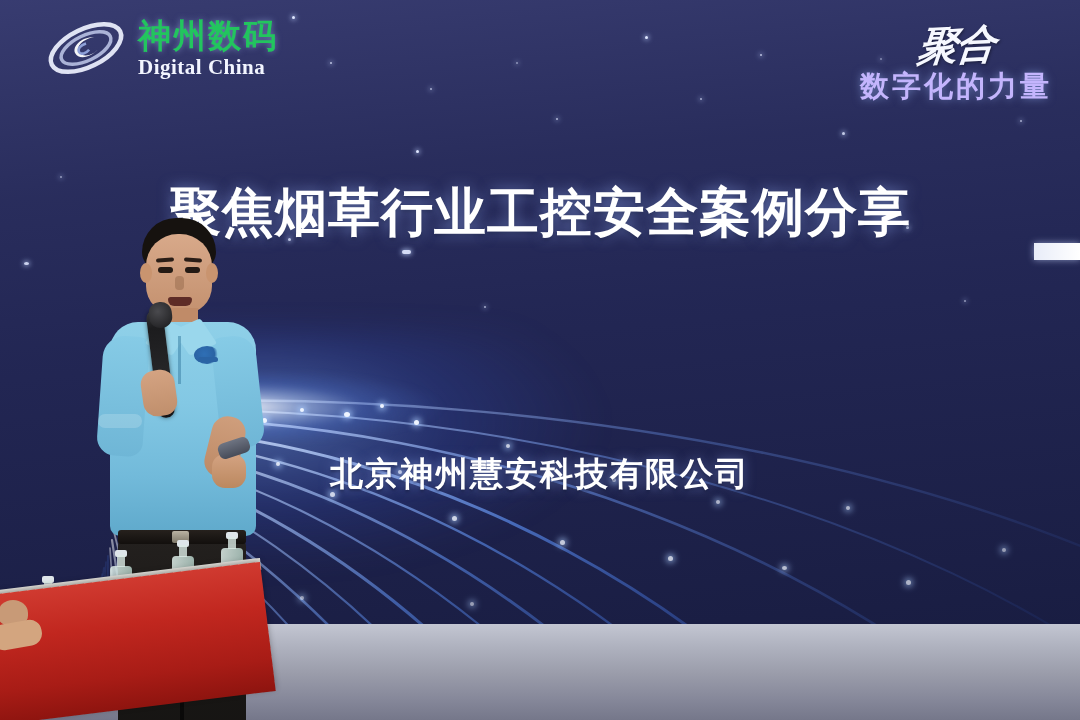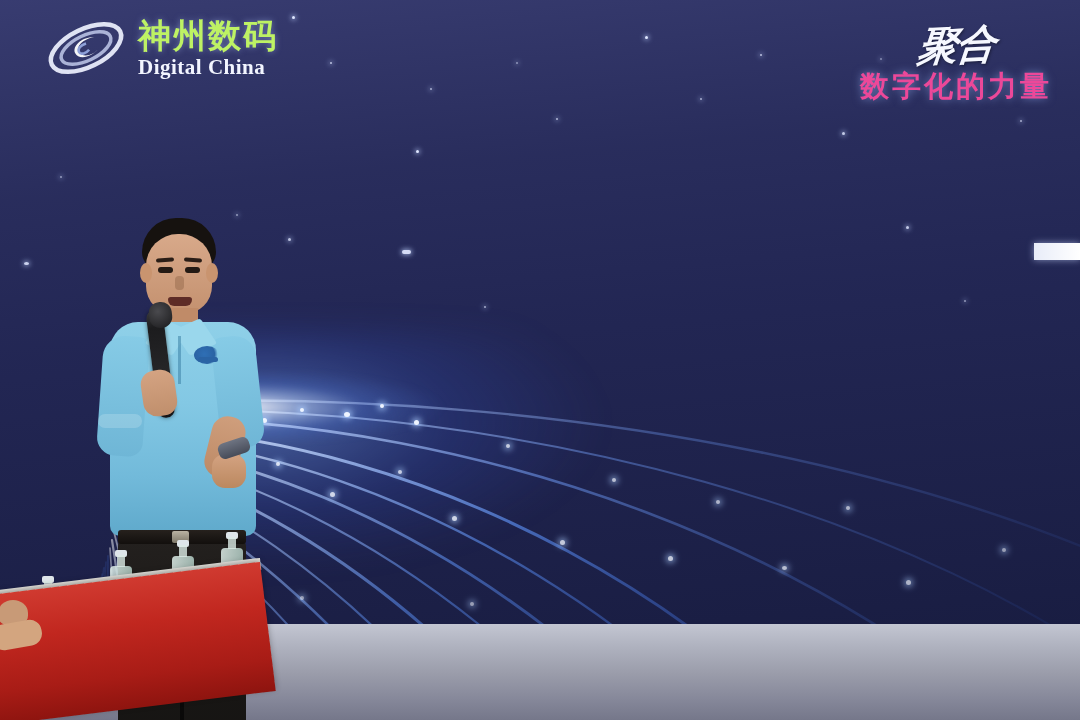--- a/index.html
+++ b/index.html
@@ -46,39 +46,39 @@
   .sp{ position:absolute; background:#eef4ff; border-radius:50%;
        box-shadow:0 0 6px 2px rgba(170,205,255,.85); }
 
   
   .brand-left{
     position:absolute; left:44px; top:14px; display:flex; align-items:center; gap:10px;
   }
   .brand-mark{ width:84px; height:68px; }
   .brand-words{ display:flex; flex-direction:column; line-height:1; }
   .brand-cn{
-    font-size:33px; font-weight:bold; color:#bef264; letter-spacing:2px;
+    font-size:33px; font-weight:bold; color:#22c55e; letter-spacing:2px;
     font-family:"DejaVu Sans","Liberation Sans",sans-serif;
     text-shadow:0 0 6px rgba(180,200,255,.5);
   }
   .brand-en{
     font-size:21px; font-weight:bold; color:#f2f5ff; letter-spacing:.5px; margin-top:5px;
     font-family:"Liberation Serif",serif;
   }
 
   .brand-right{ position:absolute; right:28px; top:18px; text-align:right; }
   .br-script{
     font-size:40px; font-weight:bold; color:#f6f8ff; letter-spacing:-2px;
     font-family:"DejaVu Sans","Liberation Sans",sans-serif;
     font-style:italic; transform:skewX(-8deg) rotate(-3deg);
     text-shadow:1px 1px 3px rgba(0,0,0,.4);
     display:inline-block; margin-right:58px;
   }
   .br-sub{
-    font-size:29px; font-weight:bold; color:#ec4899; letter-spacing:3px; margin-top:-6px;
+    font-size:29px; font-weight:bold; color:#c4b5fd; letter-spacing:3px; margin-top:-6px;
     font-family:"DejaVu Sans","Liberation Sans",sans-serif;
     text-shadow:0 0 8px rgba(160,185,255,.55);
   }
 
   .main-title{
     position:absolute; left:0; right:0; top:178px; text-align:center;
     font-size:52px; font-weight:bold; color:#ffffff; letter-spacing:1px;
     font-family:"DejaVu Sans","Liberation Sans",sans-serif;
     text-shadow:0 0 14px rgba(155,180,255,.55), 0 2px 4px rgba(10,14,40,.6);
     white-space:nowrap;
@@ -334,20 +334,22 @@
         <div class="brand-cn">神州数码</div>
         <div class="brand-en">Digital China</div>
       </div>
     </div>
 
     <div class="brand-right">
       <div class="br-script">聚合</div>
       <div class="br-sub">数字化的力量</div>
     </div>
 
+    <div class="main-title">聚焦烟草行业工控安全案例分享</div>
+    <div class="sub-company">北京神州慧安科技有限公司</div>
 
     <div class="edge-chip"></div>
   </div>
 
   <div class="floor-edge"></div>
   <div class="floor"></div>
 
   <div class="speaker">
     <div class="spk-pants"></div>
     <div class="spk-legsplit"></div>

